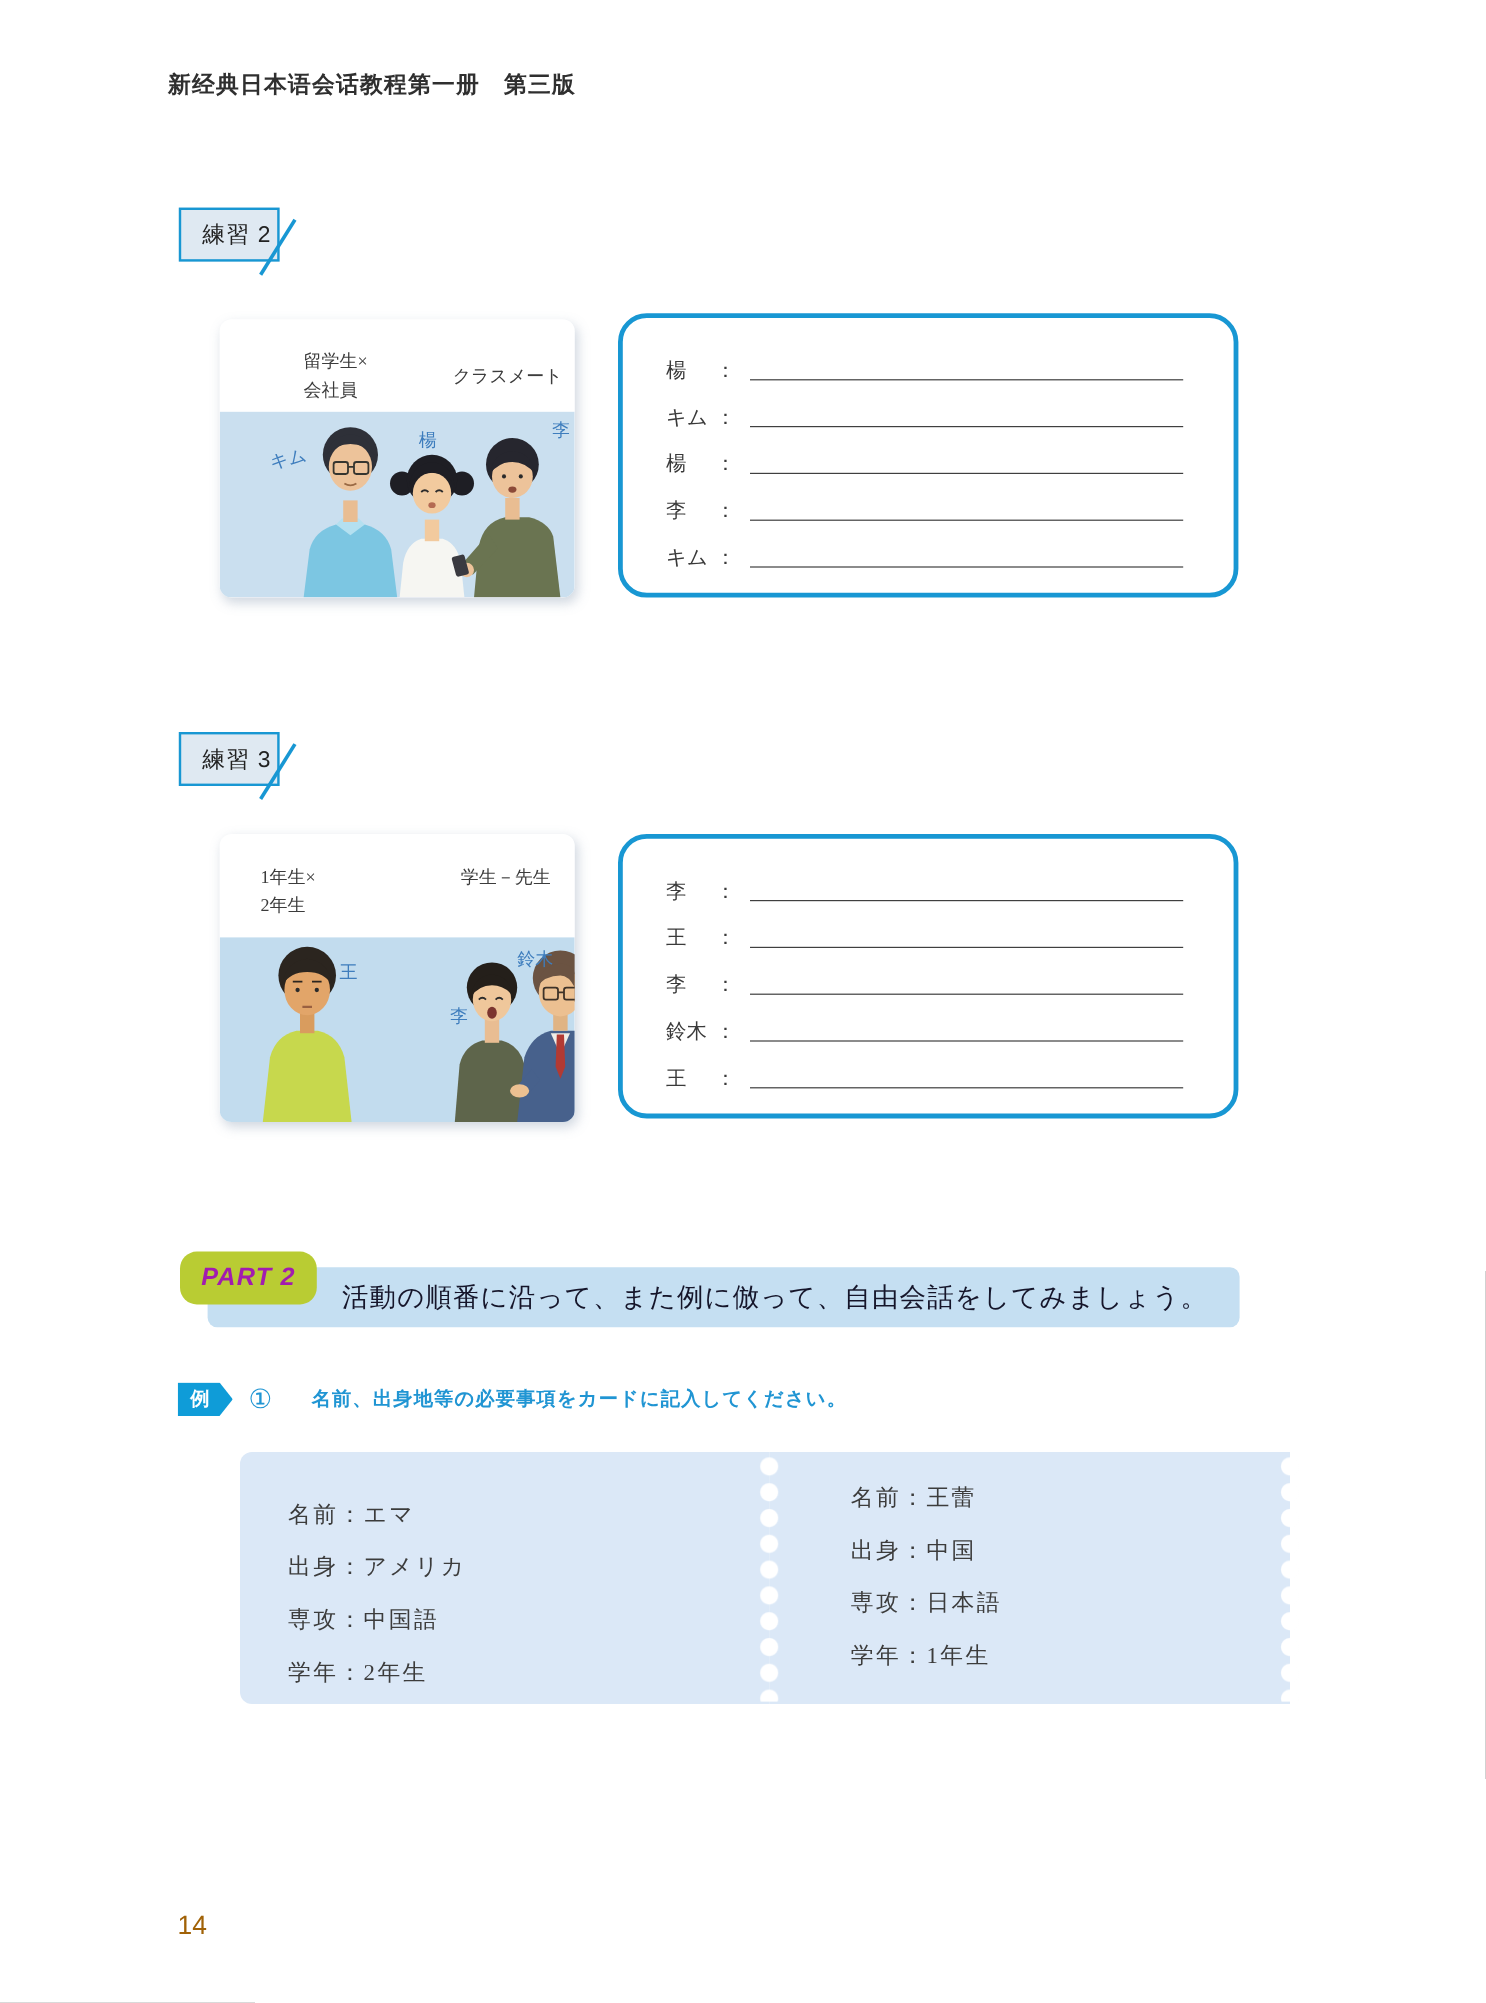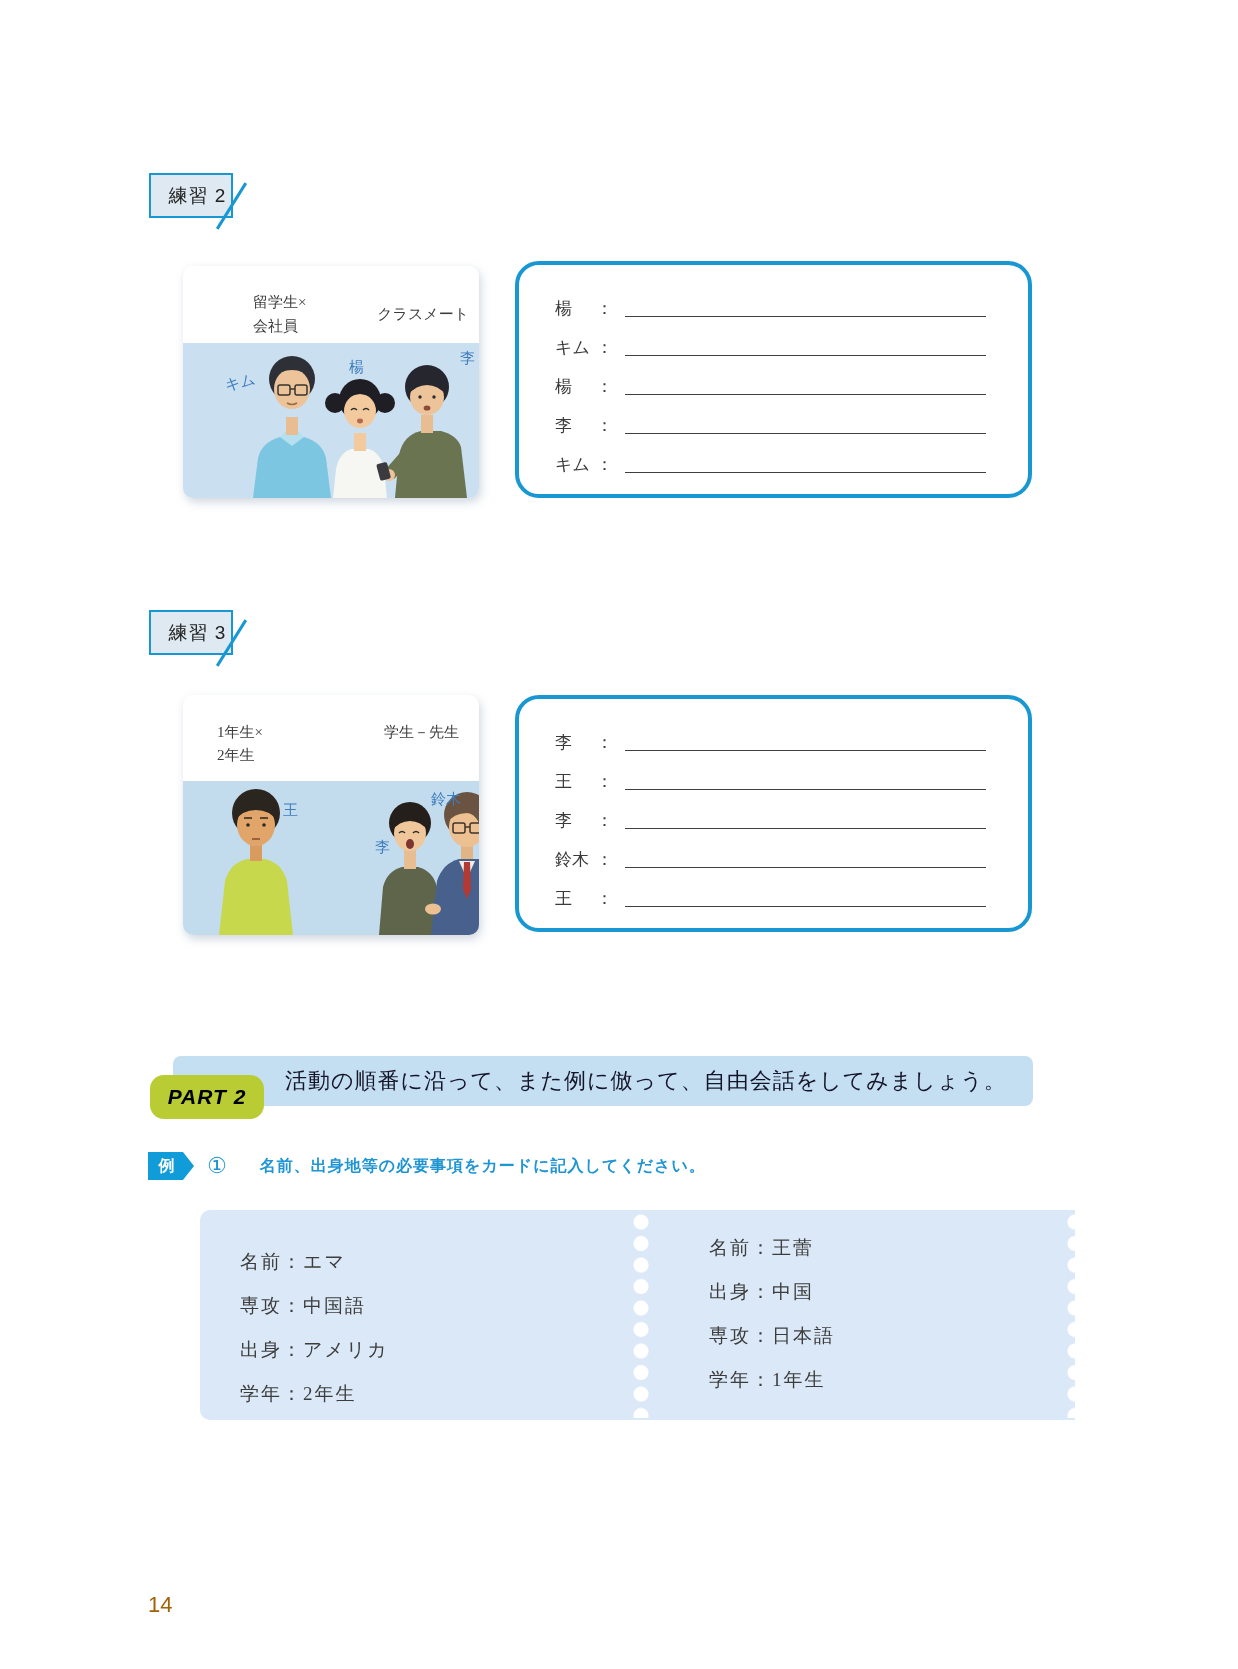--- a/index.html
+++ b/index.html
@@ -46,22 +46,22 @@
   #dlg3{top:695px;}
   .d-row{display:flex;align-items:flex-end;height:39px;}
   .spk{display:inline-flex;justify-content:space-between;width:58px;font-size:17px;color:var(--ink);
     font-family:"Liberation Serif","DejaVu Serif",serif;padding-bottom:3px;}
   .blank{flex:1;border-bottom:1px solid #3f3f3f;margin:0 2px 6px 12px;height:20px;}
 
   
   .part2-bar{position:absolute;left:173px;top:1056px;width:860px;height:50px;background:var(--bar-blue);
     border-radius:8px;font-size:22px;color:#15152a;line-height:50px;padding-left:112px;letter-spacing:1px;}
   .part2-badge{position:absolute;left:150px;top:1043px;width:114px;height:44px;background:var(--green);
-    border-radius:14px;color:#000000;font-size:21px;font-weight:bold;font-style:italic;
-    display:flex;align-items:center;justify-content:center;letter-spacing:1px;margin-top:32px;}
+    border-radius:14px;color:#a21caf;font-size:21px;font-weight:bold;font-style:italic;
+    display:flex;align-items:center;justify-content:center;letter-spacing:1px;}
 
   
   .example-row{position:absolute;left:148px;top:1152px;display:flex;align-items:center;}
   .rei-badge{width:46px;height:28px;background:#0f9cd8;color:#fff;font-size:16px;font-weight:bold;
     display:inline-flex;align-items:center;justify-content:center;padding-right:9px;
     clip-path:polygon(0 0,76% 0,100% 50%,76% 100%,0 100%);}
   .step-circle{color:var(--text-blue);font-size:22px;margin-left:13px;}
   .example-text{color:var(--text-blue);font-size:16px;margin-left:33px;letter-spacing:1px;font-weight:bold;}
 
   
@@ -75,20 +75,21 @@
   #perf-middle{left:631px;}
   #perf-right{left:1065px;}
 
   .page-number{position:absolute;left:148px;top:1592px;font-size:22px;color:#a16207;}
 </style>
 </head>
 <body>
 
 <div class="page">
 
+  <div class="book-title">新经典日本语会话教程第一册　第三版</div>
 
   <div class="renshuu" id="renshuu2">
     <span>練習 2</span>
     <span class="slash"></span>
   </div>
 
   <div class="scene-card" id="scene2">
     <div class="scene-labels hand">
       <div>
         <div>留学生×</div>
@@ -280,22 +281,22 @@
   <div class="part2-badge">PART 2</div>
 
   <div class="example-row">
     <span class="rei-badge">例</span>
     <span class="step-circle">①</span>
     <span class="example-text hand">名前、出身地等の必要事項をカードに記入してください。</span>
   </div>
 
   <div class="info-card hand" id="card-left">
     <div class="field-row"><span>名前：</span><span>エマ</span></div>
+    <div class="field-row"><span>出身：</span><span>アメリカ</span></div>
     <div class="field-row"><span>専攻：</span><span>中国語</span></div>
-    <div class="field-row"><span>出身：</span><span>アメリカ</span></div>
     <div class="field-row"><span>学年：</span><span>2年生</span></div>
   </div>
 
   <div class="info-card hand" id="card-right">
     <div class="field-row"><span>名前：</span><span>王蕾</span></div>
     <div class="field-row"><span>出身：</span><span>中国</span></div>
     <div class="field-row"><span>専攻：</span><span>日本語</span></div>
     <div class="field-row"><span>学年：</span><span>1年生</span></div>
   </div>
 

